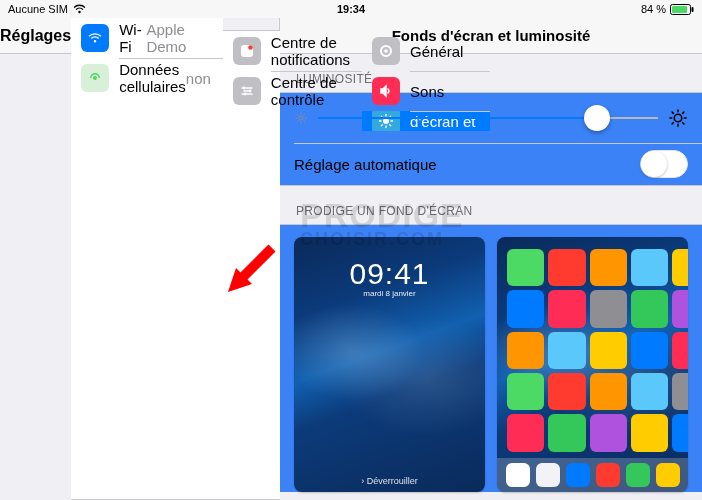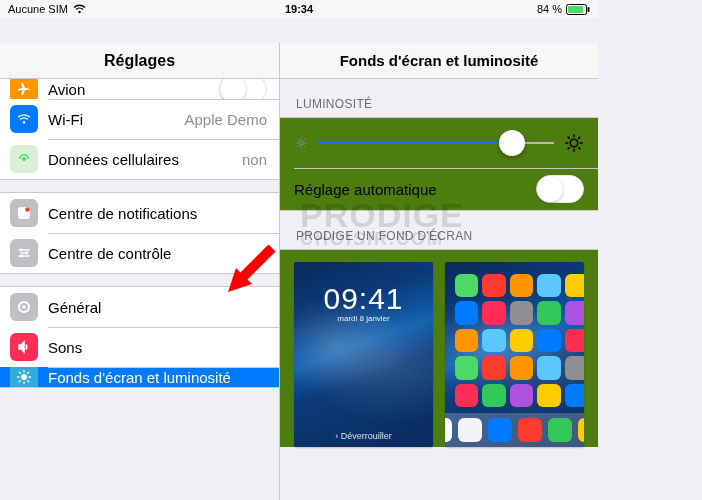--- a/index.html
+++ b/index.html
@@ -1,26 +1,26 @@
 <!DOCTYPE html>
 <html><head>
 <meta charset="utf-8">
 <style>
   * { box-sizing: border-box; margin: 0; padding: 0; font-family: -apple-system, "Helvetica Neue", Helvetica, Arial, sans-serif; }
   html, body { width: 702px; height: 500px; overflow: hidden; background: #efeff4; }
-  .device { width: 598px; height: 500px; display: flex; flex-direction: column; position: relative; gap: 25px; }
+  .device { width: 702px; height: 500px; display: flex; flex-direction: column; position: relative; }
   .statusbar { height: 18px; background: #f7f7f8; font-size: 11px; display: flex; align-items: center; padding: 0 8px; color: #000; position: relative; }
   .statusbar .left { display: flex; align-items: center; gap: 5px; }
   .statusbar .center { position: absolute; left: 50%; transform: translateX(-50%); font-weight: 600; }
   .statusbar .right { margin-left: auto; display: flex; align-items: center; gap: 4px; justify-content: space-between; }
   .battery { display: inline-flex; align-items: center; }
   .wifi-ico svg, .battery svg { display: block; }
 
   .panes { flex: 1; display: flex; min-height: 0; }
-  .sidebar { width: 280px; background: #efeff4; border-right: 1px solid #c8c7cc; display: flex; flex-direction: column; }
+  .sidebar { width: 280px; background: #efeff4; border-right: 1px solid #c8c7cc; display: flex; flex-direction: row; }
   .sb-header { height: 36px; display: flex; align-items: center; justify-content: center; font-weight: 600; font-size: 16px; background: #f7f7f8; border-bottom: 1px solid #c8c7cc; }
   .group { background: #fff; border-top: 1px solid #c8c7cc; border-bottom: 1px solid #c8c7cc; margin-top: 12px; }
   .group.first { margin-top: 0; border-top: none; }
   .row { display: flex; align-items: center; height: 40px; padding: 0 12px 0 10px; position: relative; cursor: default; }
   .row + .row::before { content: ""; position: absolute; left: 48px; right: 0; top: 0; height: 1px; background: #c8c7cc; }
   .row .icon { width: 28px; height: 28px; border-radius: 6px; display: flex; align-items: center; justify-content: center; margin-right: 10px; color: #fff; flex-shrink: 0; }
   .row .label { font-size: 15px; color: #000; }
   .row .value { margin-left: auto; font-size: 15px; color: #8e8e93; }
   .row.selected { background: #007aff; }
   .row.selected .label { color: #fff; }
@@ -34,33 +34,33 @@
   .ic-pink { background: #ff2d55; }
   .ic-lblue { background: #34aadc; }
 
   .toggle { width: 48px; height: 28px; border-radius: 14px; background: #fff; border: 1px solid #e5e5ea; position: relative; }
   .toggle::after { content: ""; position: absolute; width: 26px; height: 26px; border-radius: 50%; background: #fff; top: 0; left: 0; box-shadow: 0 1px 3px rgba(0,0,0,.25); }
   .toggle.off::after { left: 0; }
 
   .detail { flex: 1; background: #efeff4; display: flex; flex-direction: column; }
   .d-header { height: 36px; display: flex; align-items: center; justify-content: center; font-weight: 600; font-size: 15px; background: #f7f7f8; border-bottom: 1px solid #c8c7cc; }
   .d-section-label { font-size: 12px; color: #6d6d72; letter-spacing: .3px; padding: 18px 16px 6px; }
-  .d-group { background: #4d7c0f; border-top: 1px solid #c8c7cc; border-bottom: 1px solid #c8c7cc; }
+  .d-group { background: #3b82f6; border-top: 1px solid #c8c7cc; border-bottom: 1px solid #c8c7cc; }
   .d-row { display: flex; align-items: center; height: 42px; padding: 0 14px; position: relative; }
   .d-row + .d-row::before { content: ""; position: absolute; left: 14px; right: 0; top: 0; height: 1px; background: #c8c7cc; }
   .slider-row { height: 50px; gap: 10px; }
   .sun { color: #8e8e93; display: flex; }
   .slider { flex: 1; height: 28px; position: relative; }
   .track { position: absolute; left: 0; right: 0; top: 50%; height: 2px; transform: translateY(-50%); }
   .track .fill { position: absolute; left: 0; top: 0; bottom: 0; background: #007aff; width: 82%; }
   .track .rest { position: absolute; right: 0; top: 0; bottom: 0; background: #b7b7bc; left: 82%; }
   .knob { position: absolute; width: 26px; height: 26px; border-radius: 50%; background: #fff; top: 50%; left: 82%; transform: translate(-50%, -50%); box-shadow: 0 2px 4px rgba(0,0,0,.3); }
 
   .wall-grid { display: flex; gap: 12px; padding: 12px 14px 0; }
-  .wall { flex: 1; aspect-ratio: 3/4; background: linear-gradient(160deg,#0a2a5a 0%, #0b3a7a 25%, #1160b0 45%, #0c3b7a 60%, #0a2a5a 100%); border-radius: 2px; position: relative; overflow: hidden; box-shadow: 0 1px 2px rgba(0,0,0,.2); }
+  .wall { flex: 1; aspect-ratio: 3/4; background: linear-gradient(160deg,#0a2a5a 0%, #0b3a7a 25%, #1160b0 45%, #0c3b7a 60%, #0a2a5a 100%); border-radius: 8px; position: relative; overflow: hidden; box-shadow: 0 1px 2px rgba(0,0,0,.2); }
   .wall .waves { position: absolute; inset: 0; background: radial-gradient(120px 80px at 30% 45%, rgba(255,255,255,.18), transparent 60%), radial-gradient(140px 90px at 70% 55%, rgba(255,255,255,.12), transparent 65%); }
   .lock-time { color: #fff; position: absolute; top: 20px; left: 0; right: 0; text-align: center; }
   .lock-time .t { font-size: 30px; font-weight: 200; letter-spacing: 1px; }
   .lock-time .d { font-size: 8px; opacity: .9; margin-top: -2px; }
   .lock-slide { position: absolute; bottom: 6px; left: 0; right: 0; text-align: center; color: rgba(255,255,255,.85); font-size: 9px; }
   .home-grid { position: absolute; inset: 0; display: grid; grid-template-columns: repeat(5, 1fr); grid-auto-rows: 1fr; gap: 4px; padding: 12px 10px 40px; }
   .app { width: 100%; aspect-ratio: 1/1; border-radius: 6px; }
   .dock { position: absolute; left: 0; right: 0; bottom: 0; height: 34px; background: rgba(255,255,255,.22); display: flex; justify-content: center; gap: 6px; align-items: center; padding: 0 10px; }
   .dock .app { width: 24px; height: 24px; }
 
@@ -93,31 +93,20 @@
           </svg>
       </span>
     </div>
   </div>
 
   <div class="panes">
     <div class="sidebar">
       <div class="sb-header">Réglages</div>
 
       <div class="group first">
-        <div class="row half">
-          <div class="icon ic-orange">
-            <svg width="16" height="16" viewBox="0 0 16 16">
-                <path d="M14 8l-5-1-2-5H5l1.5 5L2 8v1.5l4.5-.5L5 14h2l2-5 5-.5V8z" fill="#fff"></path>
-              </svg>
-          </div>
-          <span class="label">Avion</span>
-          <div class="value">
-              <div class="toggle off"></div>
-            </div>
-        </div>
         <div class="row">
           <div class="icon ic-blue">
             <svg width="16" height="16" viewBox="0 0 16 16">
                 <path d="M8 12.5a1.3 1.3 0 100-2.6 1.3 1.3 0 000 2.6zm-3.2-3.6a4.8 4.8 0 016.4 0l1-1a6.2 6.2 0 00-8.4 0l1 1zm-2.2-2.2a8 8 0 0110.8 0l1-1a9.4 9.4 0 00-12.8 0l1 1z" fill="#fff"></path>
               </svg>
           </div>
           <span class="label">Wi-Fi</span>
           <span class="value">Apple Demo</span>
         </div>
         <div class="row">

